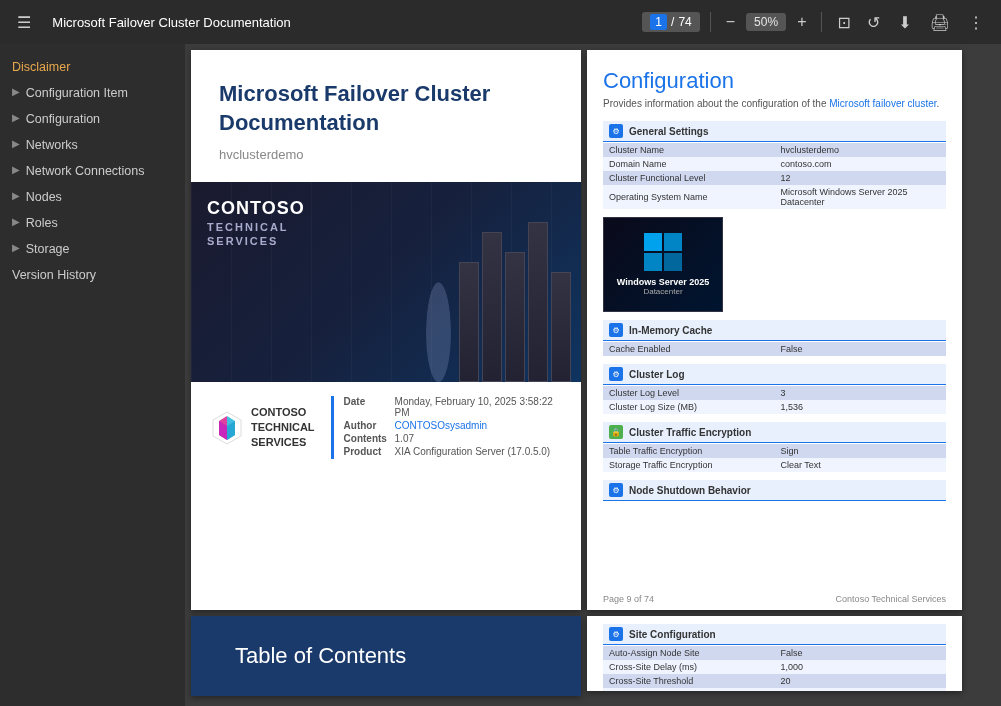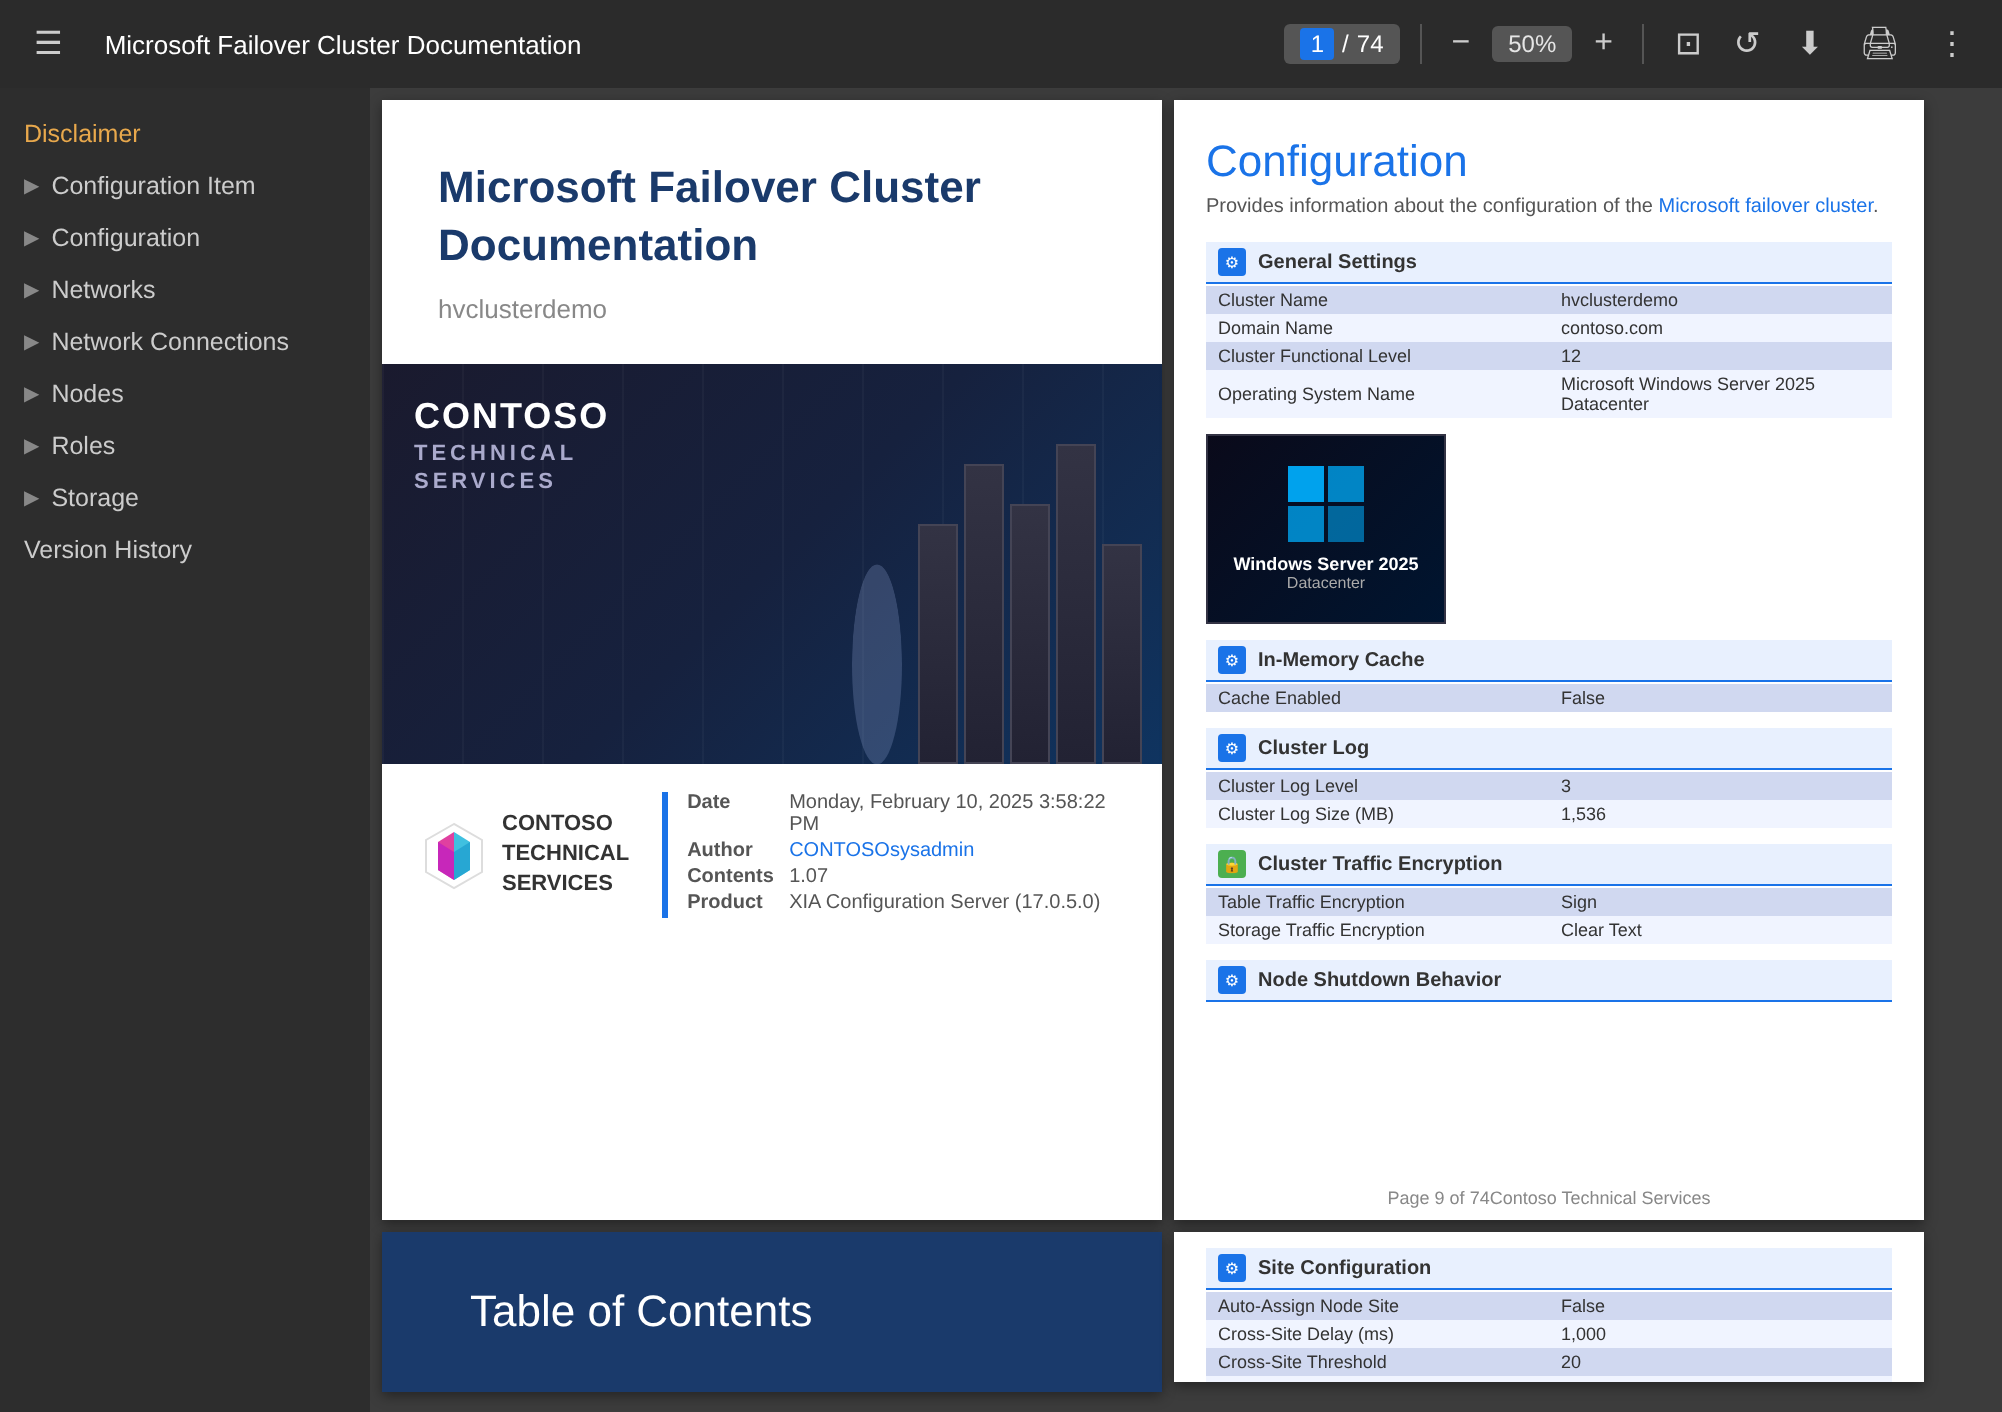--- a/index.html
+++ b/index.html
@@ -83,21 +83,21 @@
     
     .sidebar {
       width: 185px;
       background: #2d2d2d;
       flex-shrink: 0;
       overflow-y: auto;
       padding: 10px 0;
     }
     .sidebar-item {
       display: flex;
-      align-items: center;
+      align-items: flex-start;
       padding: 6px 12px;
       color: #ccc;
       font-size: 12.5px;
       cursor: pointer;
       gap: 6px;
     }
     .sidebar-item .chevron {
       font-size: 10px;
       color: #888;
     }
@@ -321,21 +321,21 @@
     .win-tile-3 { background: #00a2ed; opacity: 0.8; }
     .win-tile-4 { background: #00a2ed; opacity: 0.6; }
     .win-server-label { color: #fff; font-size: 9px; font-weight: 600; text-align: center; }
     .win-server-sub { color: #aaa; font-size: 8px; text-align: center; }
 
     .page-footer {
       position: absolute;
       bottom: 6px;
       left: 0; right: 0;
       display: flex;
-      justify-content: center;
+      justify-content: space-between;
       padding: 0 16px;
       font-size: 9px;
       color: #888;
     }
 
     
     .page-site {
       width: 375px;
       height: 75px;
       overflow: hidden;

